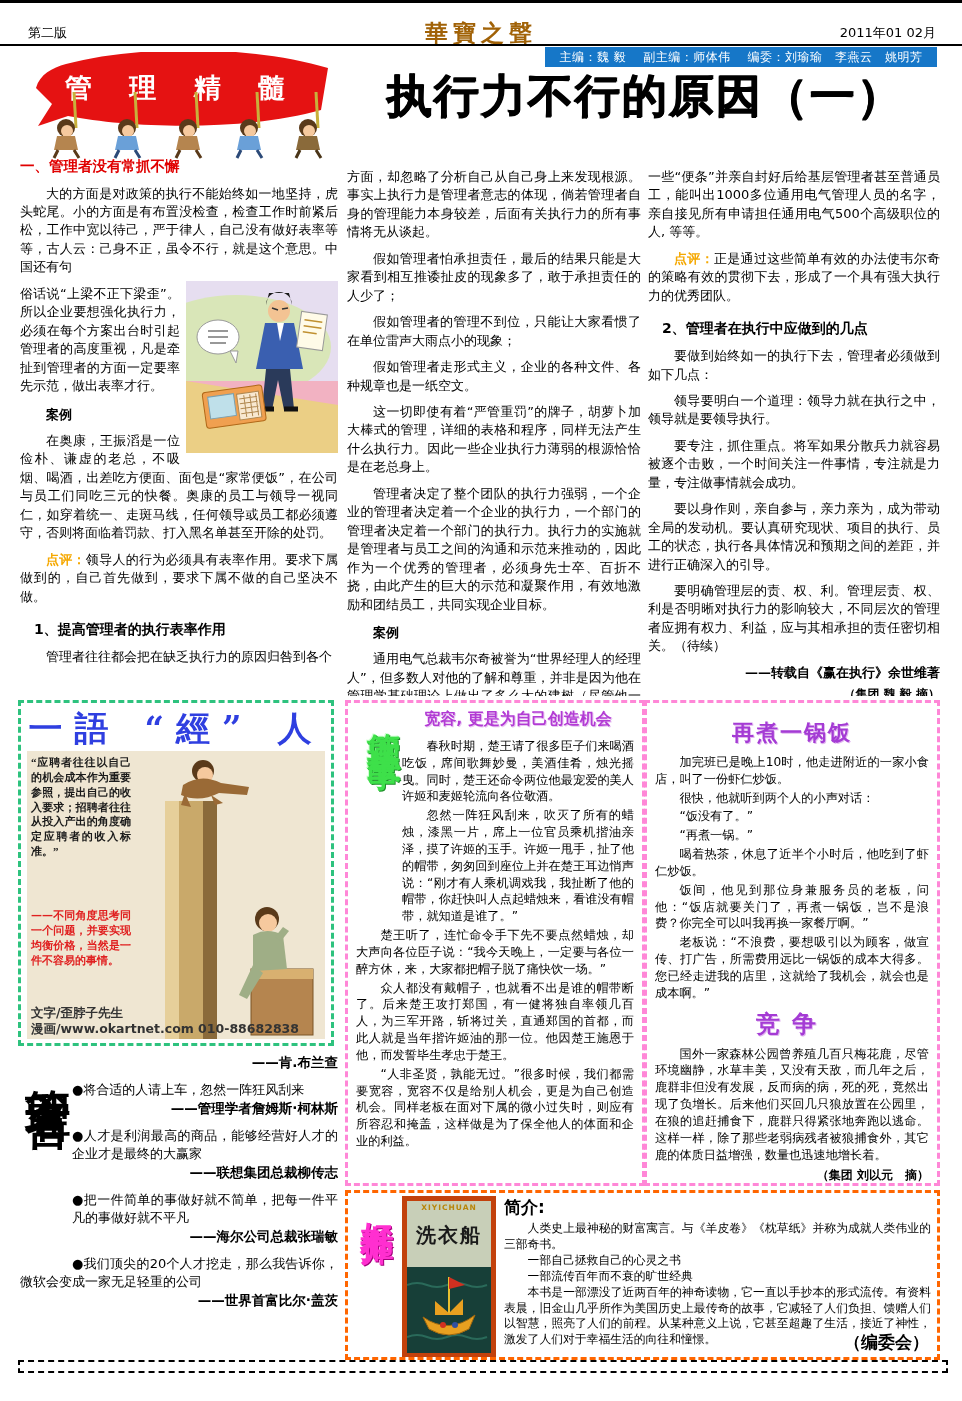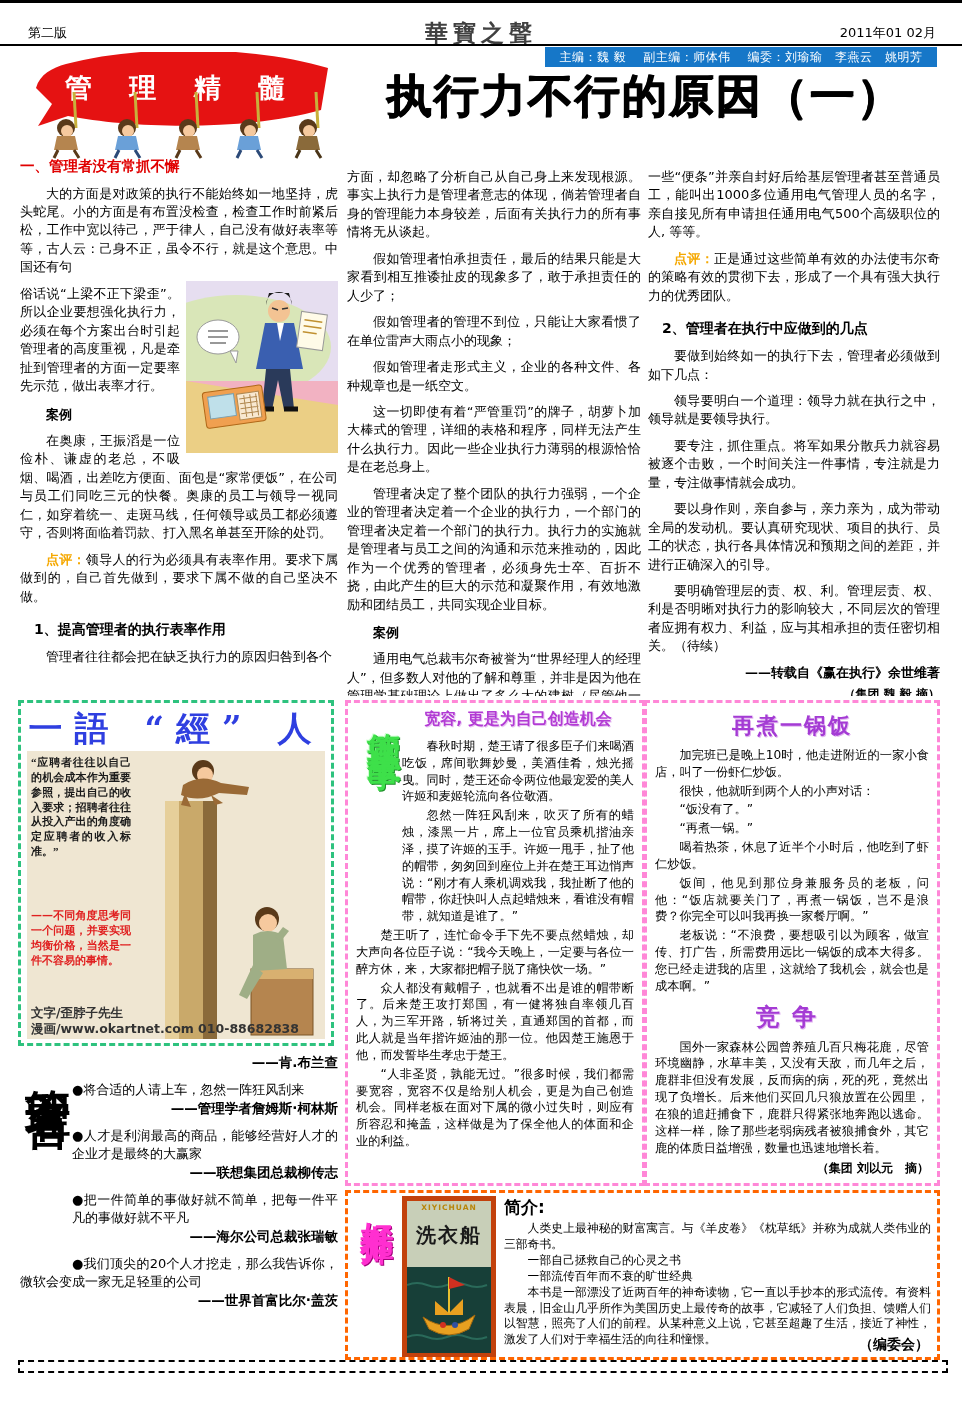--- a/index.html
+++ b/index.html
@@ -3,21 +3,21 @@
 <meta charset="utf-8">
 <style>
   html,body{margin:0;padding:0;background:#fff;}
   .page{position:relative;width:962px;height:1401px;background:#fff;overflow:hidden;
         font-family:"DejaVu Sans","Liberation Sans",sans-serif;color:#000;}
   .topbar{position:absolute;top:0;left:0;width:100%;height:3px;background:#000;}
 
   
   .edition{position:absolute;left:28px;top:24px;font-size:13px;}
   .masthead{position:absolute;left:50%;top:18px;transform:translateX(-50%);
-            font-size:23px;font-weight:bold;color:#404040;letter-spacing:5px;
+            font-size:23px;font-weight:bold;color:#a16207;letter-spacing:5px;
             font-family:"DejaVu Serif","Liberation Serif",serif;}
   .issue-date{position:absolute;right:26px;top:24px;font-size:13px;}
   .header-rule{position:absolute;left:0;top:44px;width:100%;border-top:2px solid #000;}
   .editors-bar{position:absolute;left:545px;top:47px;width:392px;height:20px;background:#1677c8;
                color:#fff;font-size:12px;line-height:20px;text-align:center;letter-spacing:0.5px;}
 
   
   .banner{position:absolute;left:30px;top:52px;width:305px;height:108px;}
 
   
@@ -68,40 +68,40 @@
              border:3px dashed #ff87d7;padding:4px 8px;overflow:hidden;}
   .vtitle-green{float:left;writing-mode:vertical-rl;text-orientation:upright;font-size:33px;
                 font-weight:900;color:#3ee04a;width:46px;height:212px;line-height:1.1;letter-spacing:6px;
                 text-shadow:1px 1px 0 #1f8f2a,-1px -1px 0 #ccffcf;}
   .story-title{font-size:16px;font-weight:bold;color:#b23bd4;text-align:center;margin:2px 0 8px;
                text-shadow:1px 1px 0 #e9c6f2;}
   .sp{font-size:12.2px;line-height:1.38;margin:0 0 2px;text-align:justify;text-indent:2em;}
   .box-story2{position:absolute;left:644px;top:700px;width:296px;height:486px;box-sizing:border-box;
               border:3px dashed #ff87d7;padding:4px 8px;overflow:hidden;}
   .story2-title{font-size:22px;font-weight:900;color:#a43bd4;text-align:center;letter-spacing:2px;
-                margin:4px 0 6px;text-shadow:1px 1px 0 #e2b8f0;}
+                margin:11px 0 6px;text-shadow:1px 1px 0 #e2b8f0;}
   .story2-title2{font-size:24px;font-weight:900;color:#a43bd4;text-align:center;letter-spacing:12px;
                  margin:6px 0 6px;text-shadow:1px 1px 0 #e2b8f0;}
   .s2-credit{font-size:12px;font-weight:bold;text-align:right;margin-top:4px;}
 
   
   .box-book{position:absolute;left:345px;top:1190px;width:595px;height:170px;box-sizing:border-box;
             border:3px dashed #ff6600;padding:3px 6px;display:flex;gap:8px;overflow:hidden;}
   .vtitle-pink{writing-mode:vertical-rl;text-orientation:upright;font-size:33px;font-weight:900;
                color:#ff2fd0;width:40px;line-height:1;letter-spacing:3px;flex:none;
                text-shadow:1px 1px 0 #a0007a;}
   .book-cover{width:84px;height:152px;background:#c8cfb8;border:5px solid #c2410c;position:relative;
               flex:none;overflow:hidden;}
   .cover-top{font-size:7.5px;color:#b8860b;font-weight:bold;text-align:center;letter-spacing:1px;padding-top:2px;}
   .cover-title{font-size:20px;font-weight:900;text-align:center;color:#1a1a1a;margin-top:10px;letter-spacing:2px;}
   .cover-sea{position:absolute;left:0;bottom:0;}
   .book-text{flex:1;position:relative;font-size:11.8px;line-height:1.35;text-align:justify;}
   .book-text h3{font-size:17px;margin:0 0 2px;font-weight:900;}
   .book-text p{margin:0;text-indent:2em;}
-  .book-credit{position:absolute;right:2px;bottom:0;font-weight:bold;font-size:14px;}
+  .book-credit{position:absolute;right:2px;bottom:0;font-weight:bold;font-size:17px;}
 </style>
 </head>
 <body>
 
 <div class="page">
   <div class="topbar"></div>
 
   <span class="edition">第二版</span>
   <span class="masthead">華寶之聲</span>
   <span class="issue-date">2011年01 02月</span>

